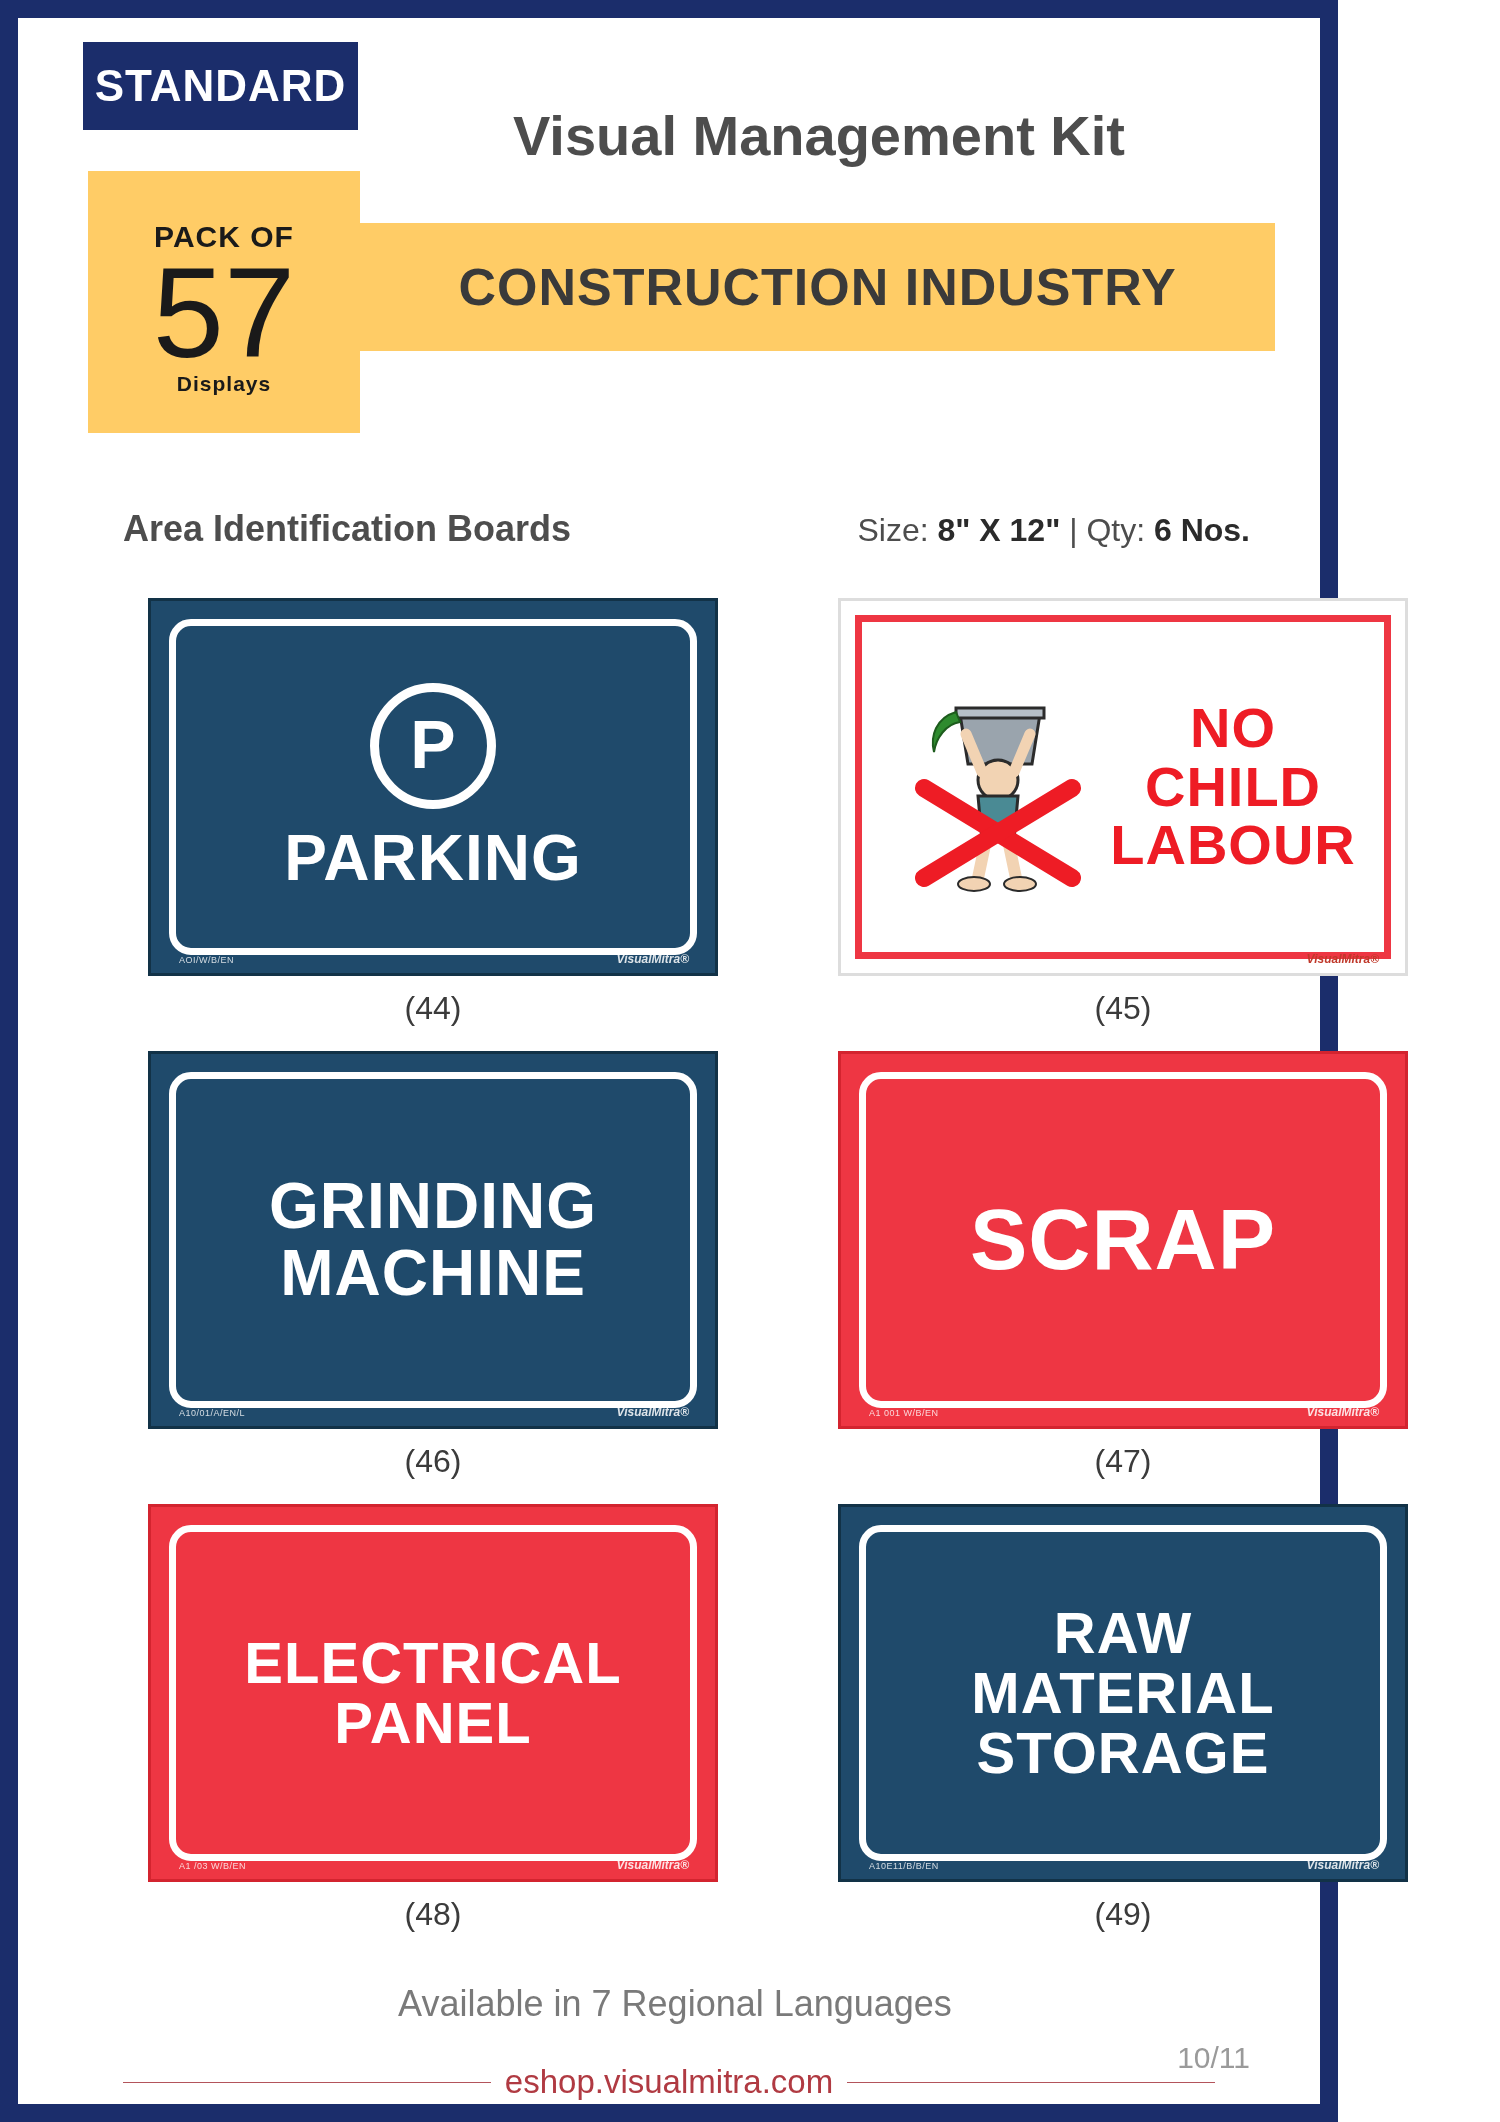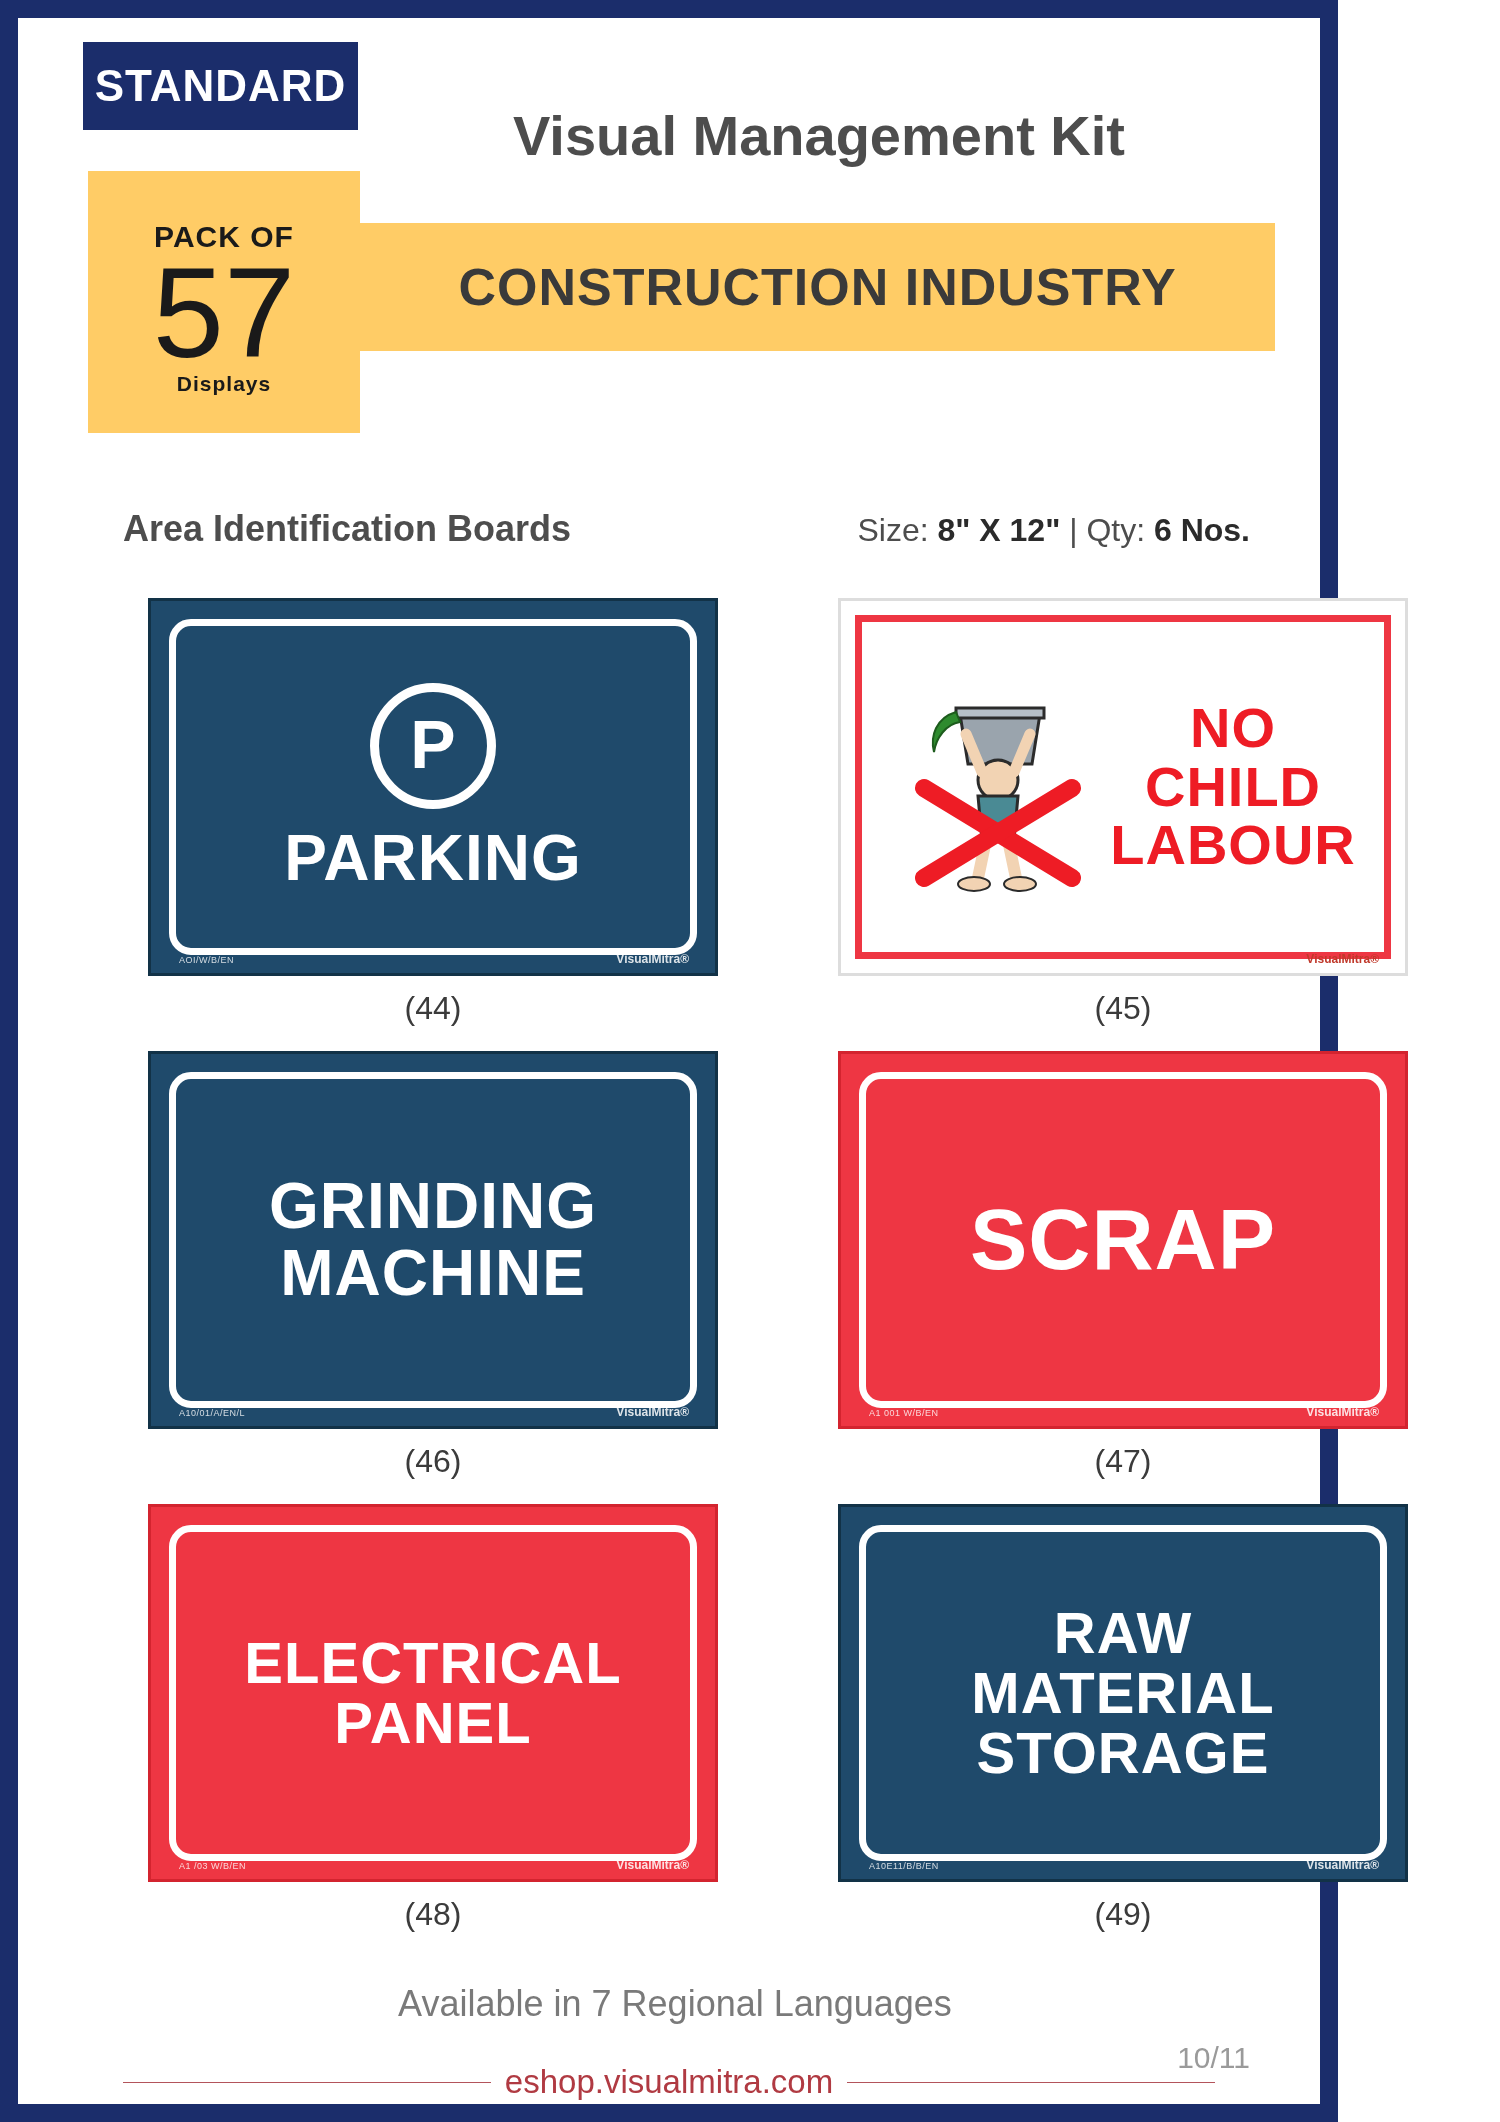--- a/index.html
+++ b/index.html
@@ -232,20 +232,21 @@
     font-size: 9px;
     letter-spacing: 0.5px;
     color: rgba(255,255,255,0.8);
   }
   .brand-mark {
     position: absolute;
     right: 26px;
     bottom: 7px;
     font-size: 12px;
     font-weight: bold;
+    font-style: italic;
     color: rgba(255,255,255,0.85);
     margin-top: 46px;
   }
   .sign.white .brand-mark { color: #c0392b; }
 
   .caption {
     text-align: center;
     font-size: 32px;
     color: #3b3b3b;
     margin-top: 14px;

